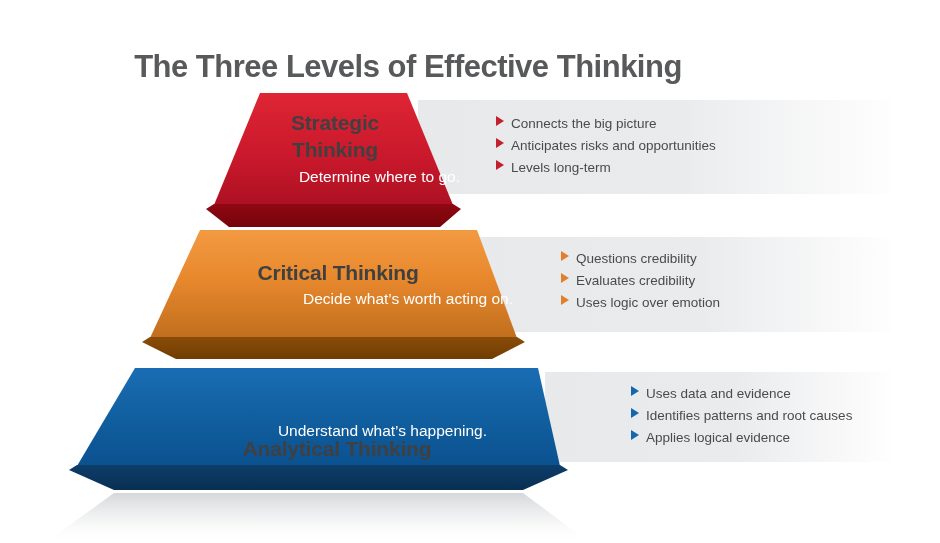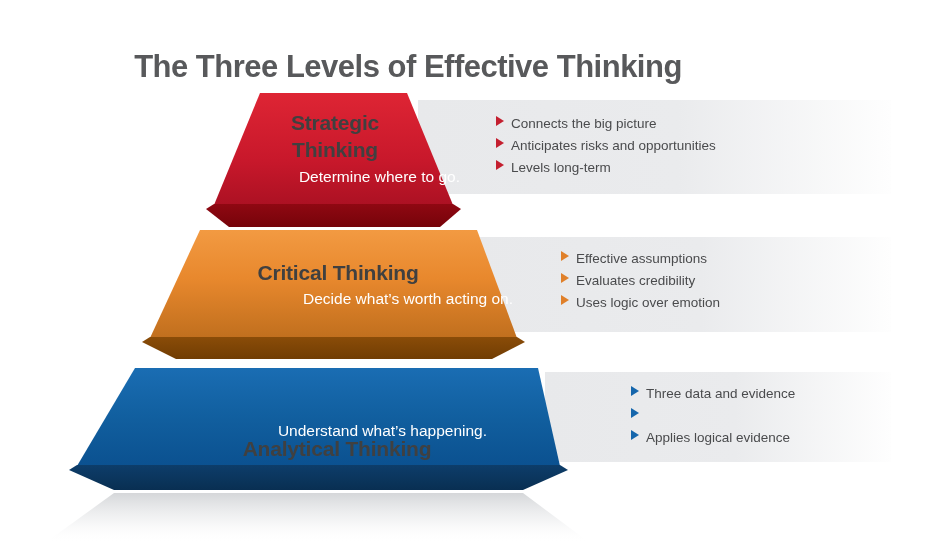--- a/index.html
+++ b/index.html
@@ -125,39 +125,40 @@
     </li>
     <li>
       <span class="tri" style="color: rgb(196, 31, 47);"></span>
       <span>Levels long-term</span>
     </li>
   </ul>
 
   <ul class="bullet-list list-l2">
     <li>
       <span class="tri" style="color: rgb(224, 128, 42);"></span>
-      <span>Effective assumptions</span>
+      <span>Questions credibility</span>
     </li>
     <li>
       <span class="tri" style="color: rgb(224, 128, 42);"></span>
       <span>Evaluates credibility</span>
     </li>
     <li>
       <span class="tri" style="color: rgb(224, 128, 42);"></span>
       <span>Uses logic over emotion</span>
     </li>
   </ul>
 
   <ul class="bullet-list list-l3">
     <li>
       <span class="tri" style="color: rgb(21, 102, 172);"></span>
-      <span>Three data and evidence</span>
+      <span>Uses data and evidence</span>
     </li>
     <li>
       <span class="tri" style="color: rgb(21, 102, 172);"></span>
+      <span>Identifies patterns and root causes</span>
     </li>
     <li>
       <span class="tri" style="color: rgb(21, 102, 172);"></span>
       <span>Applies logical evidence</span>
     </li>
   </ul>
 
 </div>
 
 </body></html>

